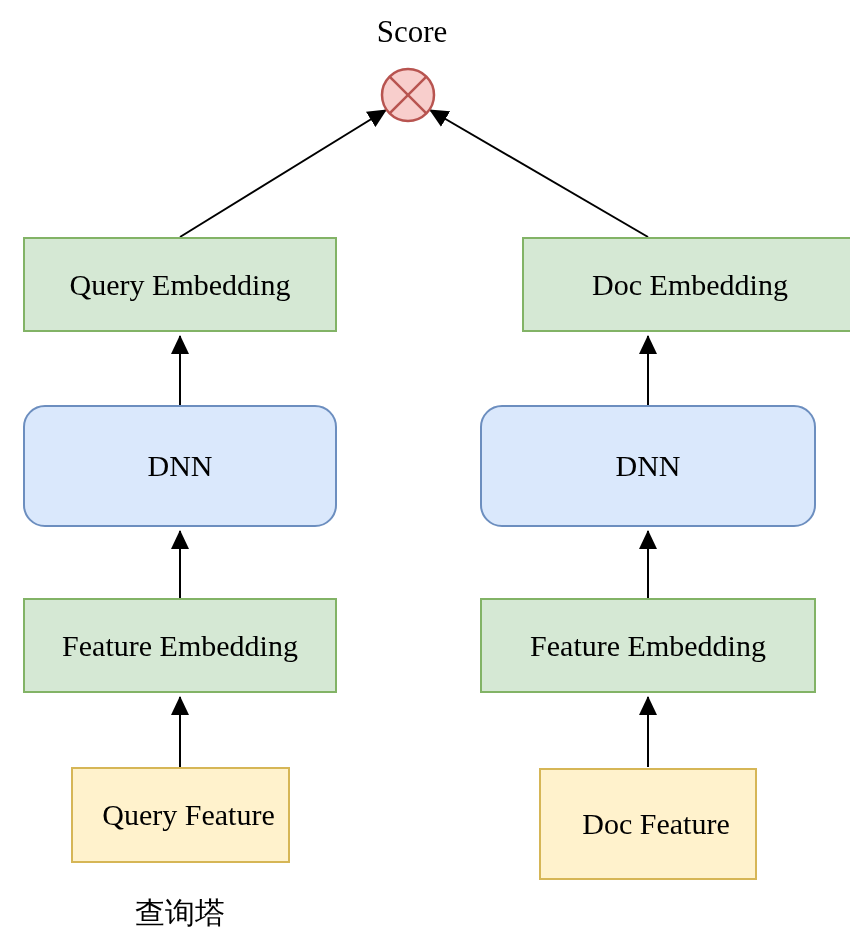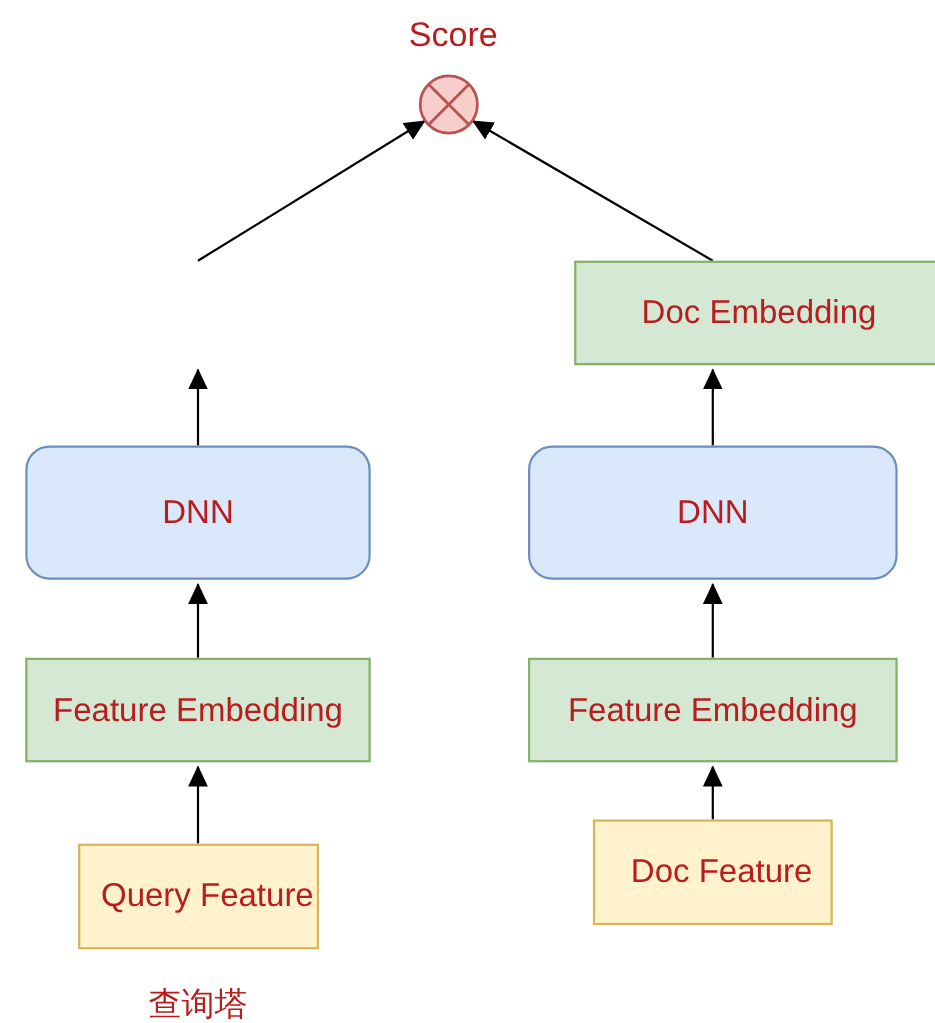--- a/index.html
+++ b/index.html
@@ -1,34 +1,34 @@
 <!DOCTYPE html>
 <html><head>
 <meta charset="utf-8">
 <style>
   html,body{margin:0;padding:0;background:#ffffff;}
   .canvas{
     position:relative;width:850px;height:930px;background:#ffffff;
-    font-family:Liberation Sans, sans-serif;color:#b91c1c;overflow:hidden;
+    font-family:Liberation Serif, serif;color:#000000;overflow:hidden;
   }
   .svg-layer{position:absolute;left:0;top:0;}
   .node{
     position:absolute;display:flex;align-items:center;justify-content:center;
     box-sizing:border-box;font-size:30px;line-height:1.2;text-align:center;white-space:nowrap;
   }
   .fill-green {background:#d5e8d4;border:2px solid #82b366;}
   .fill-blue  {background:#dae8fc;border:2px solid #6c8ebf;border-radius:22px;}
   .fill-yellow{background:#fff2cc;border:2px solid #d6b656;padding-left:16px;}
 
   #q-feature {left:71px; top:767px;width:219px;height:96px;}
   #q-featemb {left:23px; top:598px;width:314px;height:95px;}
   #q-dnn     {left:23px; top:405px;width:314px;height:122px;}
   #q-emb     {left:23px; top:237px;width:314px;height:95px;}
 
-  #d-feature {left:539px;top:745px;width:218px;height:96px;}
+  #d-feature {left:539px;top:768px;width:218px;height:112px;}
   #d-featemb {left:480px;top:598px;width:336px;height:95px;}
   #d-dnn     {left:480px;top:405px;width:336px;height:122px;}
   #d-emb     {left:480px;top:237px;width:336px;height:95px;margin-left:42px;}
 
   .score-label{
     position:absolute;left:412px;top:14px;transform:translateX(-50%);
     font-size:31px;white-space:nowrap;
   }
   .tower-caption{
     position:absolute;top:893px;transform:translateX(-50%);
@@ -71,20 +71,23 @@
 
   <div class="node fill-yellow" id="q-feature">
     <span>Query Feature</span>
   </div>
   <div class="node fill-green" id="q-featemb">
     <span>Feature Embedding</span>
   </div>
   <div class="node fill-blue" id="q-dnn">
     <span>DNN</span>
   </div>
+  <div class="node fill-green" id="q-emb">
+    <span>Query Embedding</span>
+  </div>
   <div class="tower-caption" id="caption-query">查询塔</div>
 
   <div class="node fill-yellow" id="d-feature">
     <span>Doc Feature</span>
   </div>
   <div class="node fill-green" id="d-featemb">
     <span>Feature Embedding</span>
   </div>
   <div class="node fill-blue" id="d-dnn">
     <span>DNN</span>

